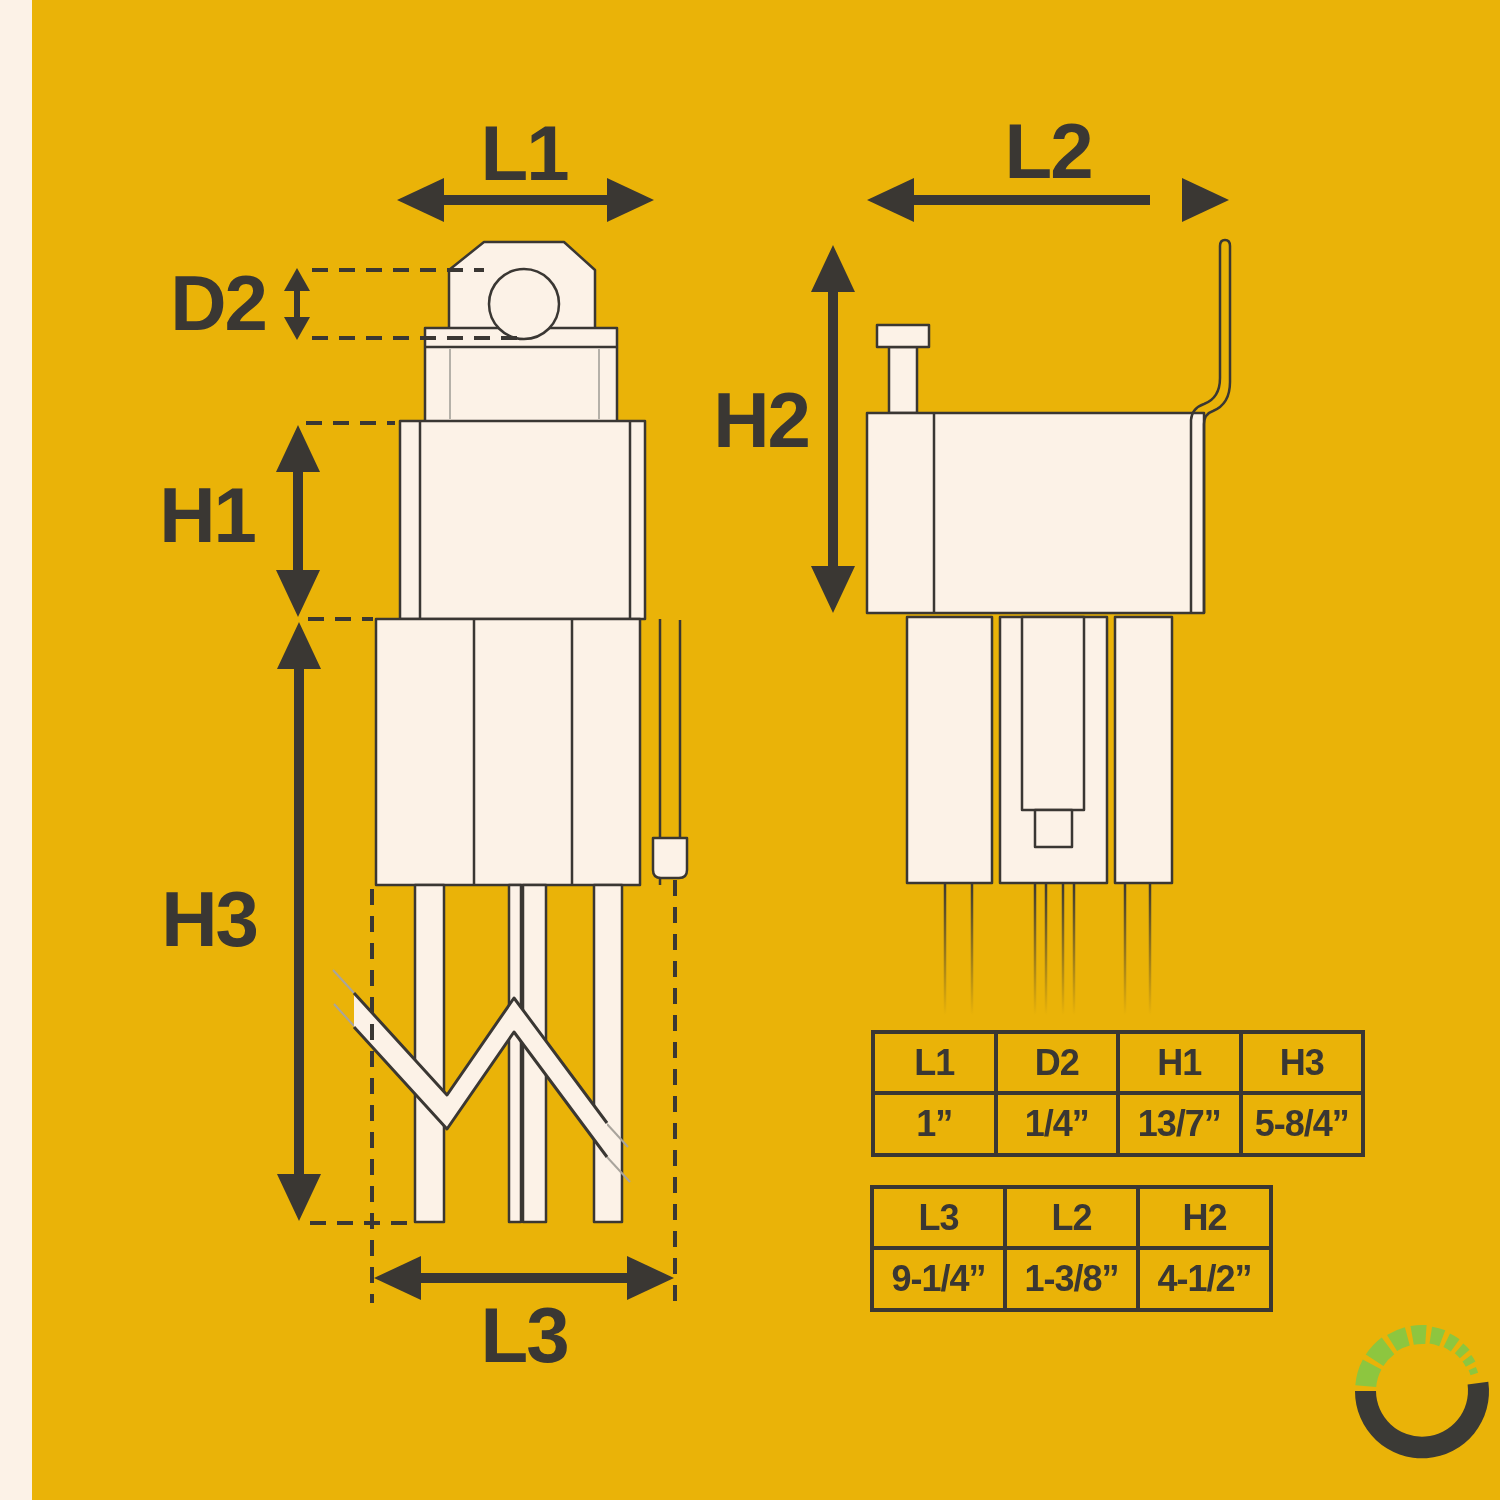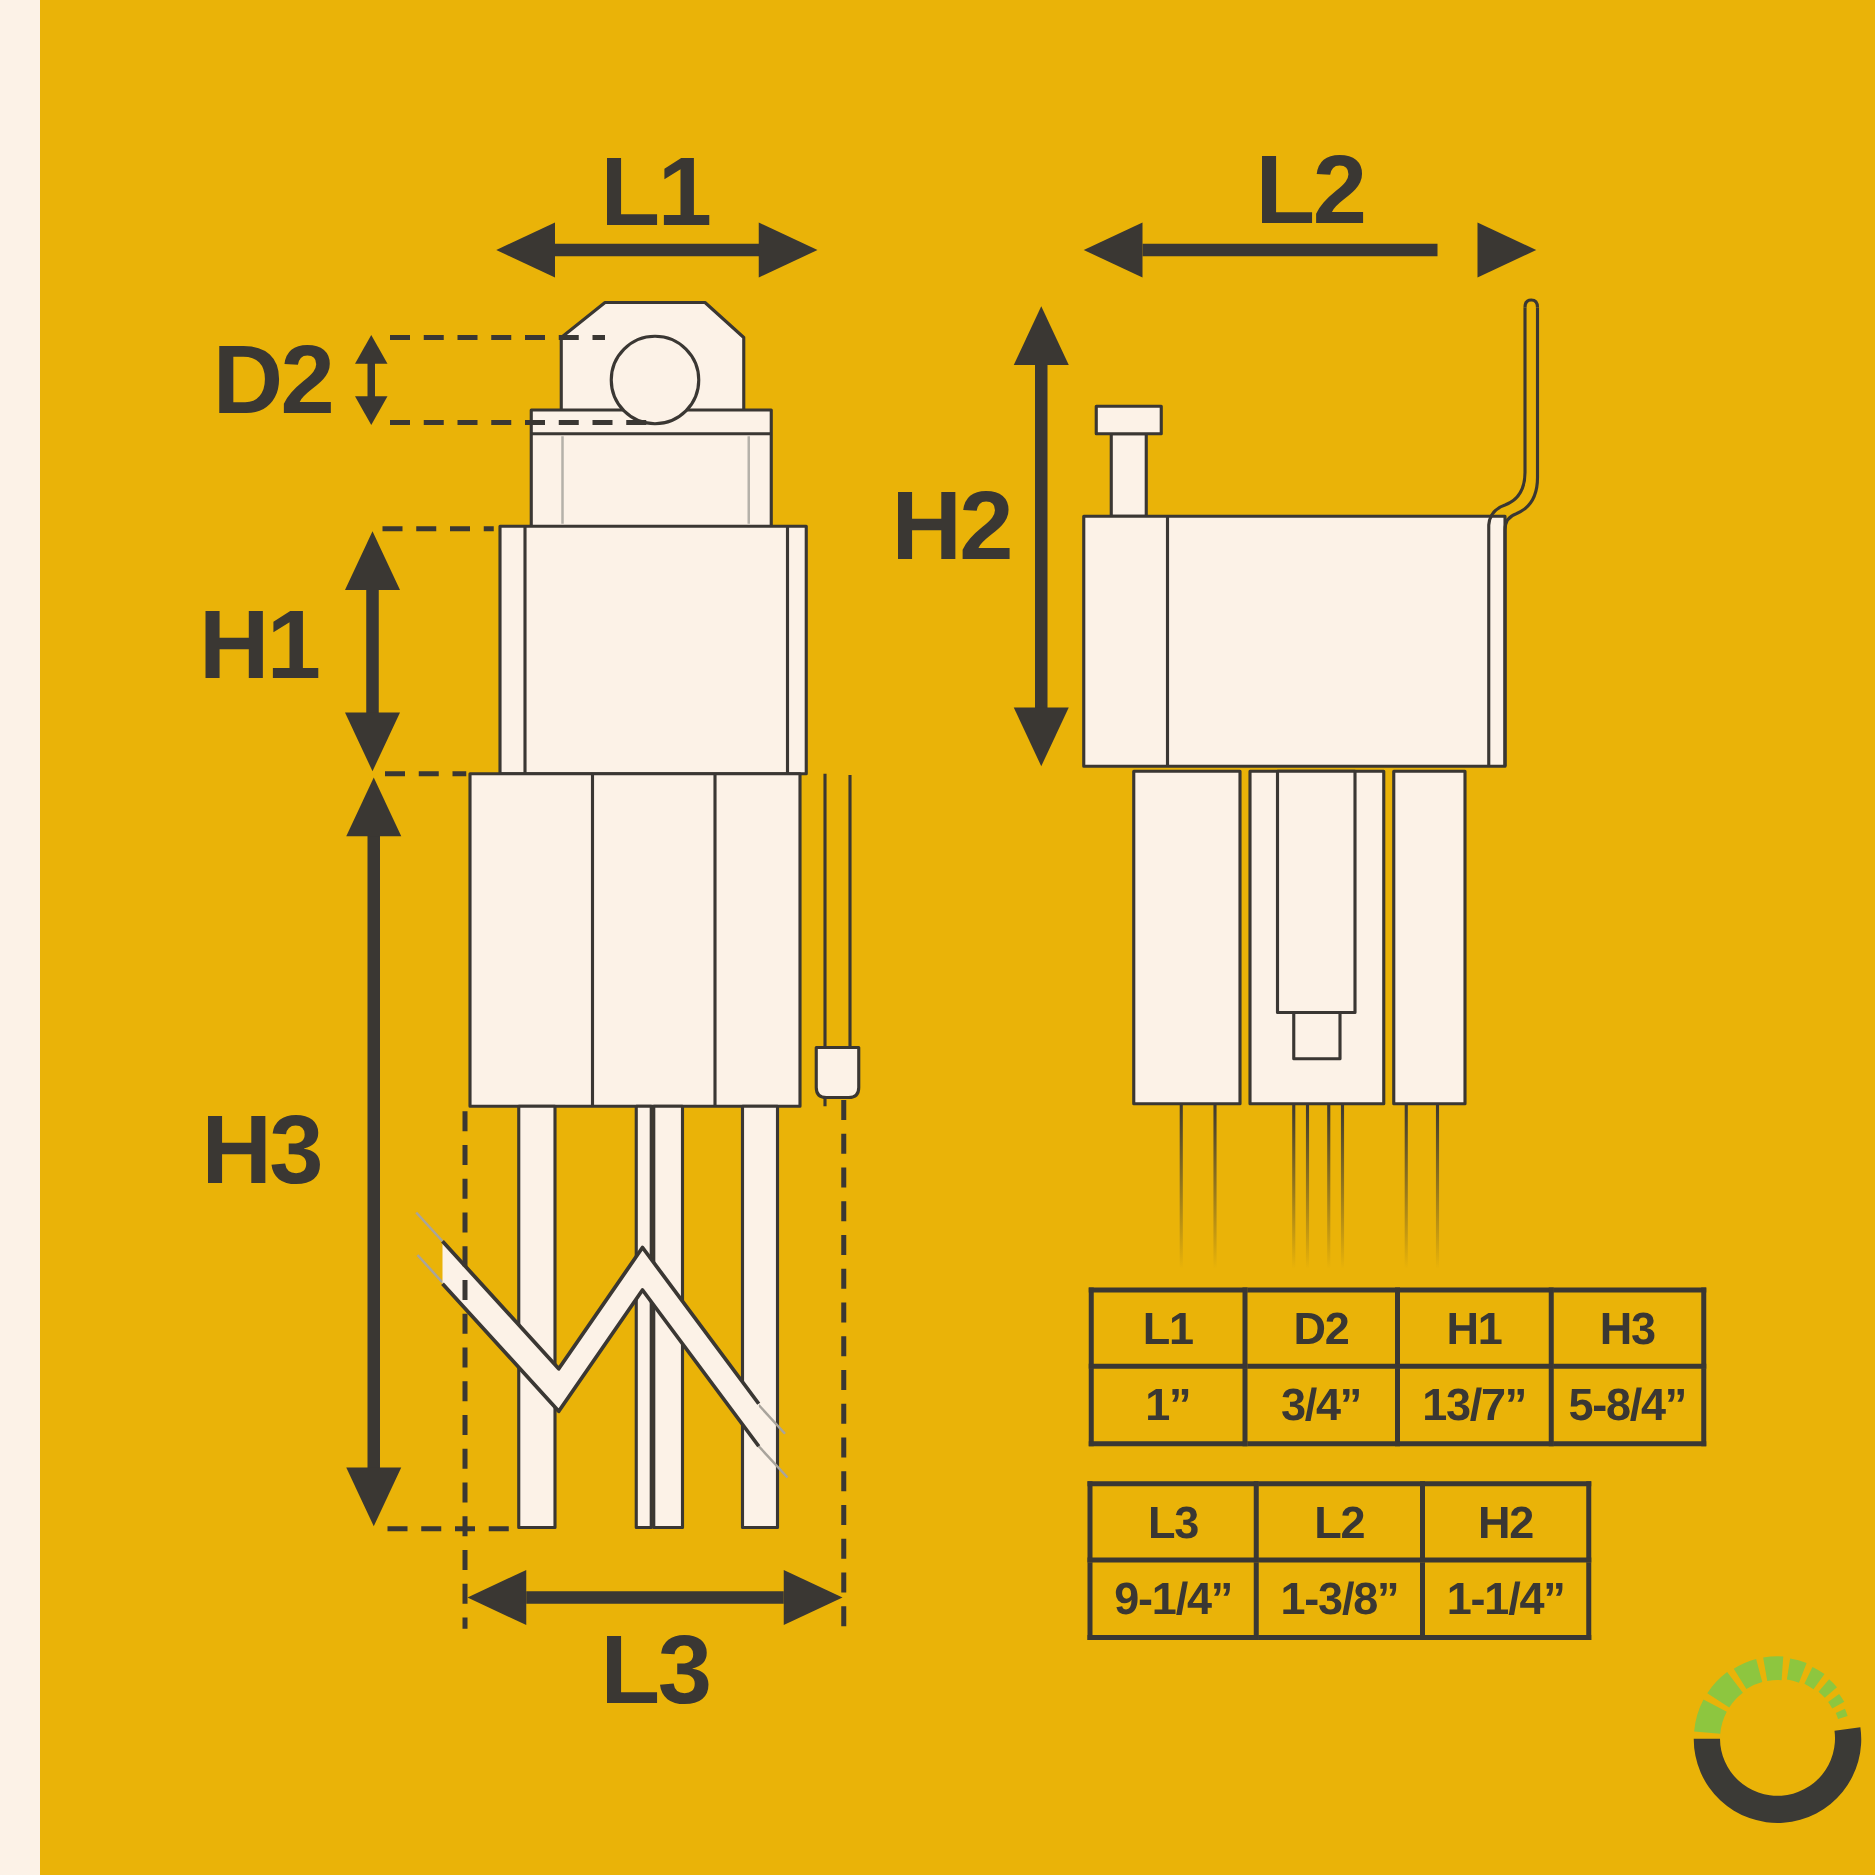--- a/index.html
+++ b/index.html
@@ -168,38 +168,38 @@
   <table class="spec" id="t1">
     <tbody>
         <tr>
       <th>L1</th>
       <th>D2</th>
       <th>H1</th>
       <th>H3</th>
     </tr>
     <tr>
       <td>1”</td>
-      <td>3/4”</td>
+      <td>1/4”</td>
       <td>13/7”</td>
       <td>5-8/4”</td>
     </tr>
   </tbody>
     </table>
 
   <table class="spec" id="t2">
     <tbody>
         <tr>
       <th>L3</th>
       <th>L2</th>
       <th>H2</th>
     </tr>
     <tr>
       <td>9-1/4”</td>
       <td>1-3/8”</td>
-      <td>1-1/4”</td>
+      <td>4-1/2”</td>
     </tr>
   </tbody>
     </table>
 
   <svg class="logo-svg" width="160" height="160" viewBox="1310 1310 160 160">
 
     <path fill="#3b3a36" d="M1323,1391 A67,67 0 1 0 1456.3,1381.7 L1435.6,1384.6 A46,46 0 1 1 1344,1391 Z"></path>
 
     <g fill="#8dc63f">
       <path d="M1323.3,1385.2 A67,67 0 0 1 1330.8,1359.6 L1349.4,1369.4 A46,46 0 0 0 1344.2,1387.0 Z"></path>

